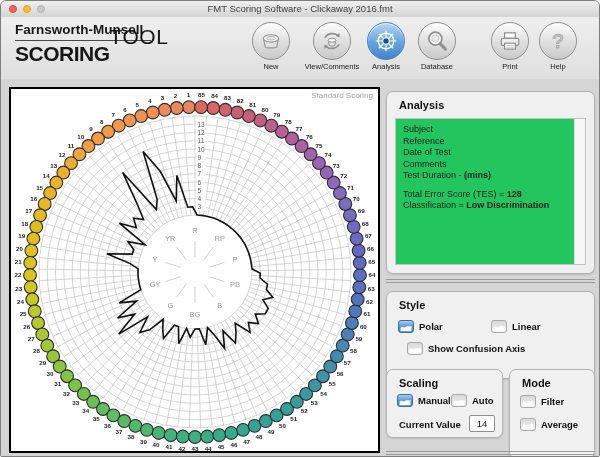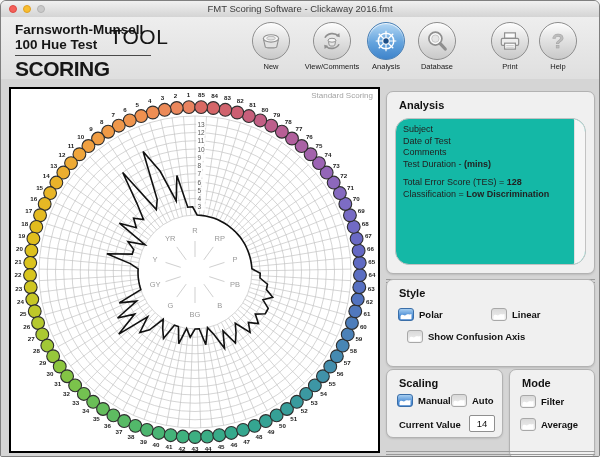--- a/index.html
+++ b/index.html
@@ -33,32 +33,32 @@
   
   #content{position:absolute;left:0;top:78px;right:0;bottom:0;background:#d5d5d5;}
   #chart-panel{position:absolute;left:8px;top:8px;width:371px;height:366px;background:#fff;
                border:2px solid #000000;box-sizing:border-box;}
   #watermark{position:absolute;top:2px;right:5px;font-size:8px;color:#a3a3a3;}
   
   .panel{position:absolute;background:#f0f0f0;border:1px solid #b2b2b2;border-radius:7px;box-sizing:border-box;
          box-shadow:0 1px 2px rgba(0,0,0,.12);}
   .panel-title{position:absolute;left:12px;top:7px;font-size:11px;font-weight:bold;color:#111;}
   #analysis-panel{left:385px;top:12px;width:209px;height:183px;}
-  #analysis-box{position:absolute;left:8px;top:26px;right:8px;bottom:8px;background:#14b8a6;
-                border:1px solid #c2c2c2;border-radius:14px;overflow:hidden;}
+  #analysis-box{position:absolute;left:8px;top:26px;right:8px;bottom:8px;background:#22c55e;
+                border:1px solid #c2c2c2;border-radius:0;overflow:hidden;}
   #analysis-list{position:absolute;left:7px;top:5px;right:16px;font-size:9px;color:#222;line-height:11.5px;}
   .afield{white-space:nowrap;}
   .aline{white-space:nowrap;}
   .aline b{font-weight:bold;}
   #analysis-gap{height:7px;}
   #analysis-scroll{position:absolute;right:0;top:0;bottom:0;width:10px;background:#f6f6f6;border-left:1px solid #e0e0e0;}
   .divider{position:absolute;left:385px;width:209px;height:4px;border-top:1px solid #9a9a9a;border-bottom:1px solid #9a9a9a;box-sizing:border-box;}
   #divider-1{top:200px;}
   #divider-2{top:372px;}
-  #style-panel{left:385px;top:200px;width:209px;height:88px;}
+  #style-panel{left:385px;top:212px;width:209px;height:88px;}
   #scaling-panel{left:385px;top:290px;width:117px;height:69px;}
   #mode-panel{left:508px;top:290px;width:86px;height:90px;}
   
   .opt{position:absolute;display:flex;align-items:center;gap:5px;}
   .chk{width:16px;height:13px;border-radius:3px;border:1px solid #a8a8a8;box-sizing:border-box;
        background:linear-gradient(180deg,#d9d9d9,#f2f2f2);overflow:hidden;display:block;}
   .chk svg{display:block;width:100%;height:100%;}
   .chk.on{border-color:#3a6ea8;background:linear-gradient(180deg,#a5cdf0 0%,#4f8fd6 60%,#3d7fcc 100%);}
   .optlabel{font-size:9.5px;font-weight:bold;color:#111;white-space:nowrap;}
   .cv-label{position:absolute;font-size:9.5px;font-weight:bold;color:#111;}
@@ -74,21 +74,20 @@
   <div id="titlebar">
     <span id="light-close" class="light"></span>
     <span id="light-min" class="light"></span>
     <span id="light-max" class="light"></span>
     <div id="win-title">FMT Scoring Software - Clickaway 2016.fmt</div>
   </div>
 
   <div id="header">
     <div id="brand">
       <div class="brand-line">Farnsworth-Munsell</div>
-      <div class="brand-line">100 Hue Test</div>
       <div id="brand-rule"></div>
       <div id="brand-tool">
         <span class="strong">SCORING</span>
         <span class="light">TOOL</span>
       </div>
     </div>
 
     <div class="tb-item" style="left:242px">
       <div class="tb-circle">
         <svg width="26" height="26" viewBox="0 0 24 24">
@@ -490,20 +489,21 @@
           </g>
         </svg>
     </div>
 
     <div id="analysis-panel" class="panel">
       <div class="panel-title">Analysis</div>
       <div id="analysis-box">
         <div id="analysis-list">
           <div>
               <div class="afield">Subject</div>
+              <div class="afield">Reference</div>
               <div class="afield">Date of Test</div>
               <div class="afield">Comments</div>
             </div>
           <div class="aline">
             <span>Test Duration -</span>
             <b>(mins)</b>
           </div>
           <div id="analysis-gap"></div>
           <div class="aline">
             <span>Total Error Score (TES) =</span>

